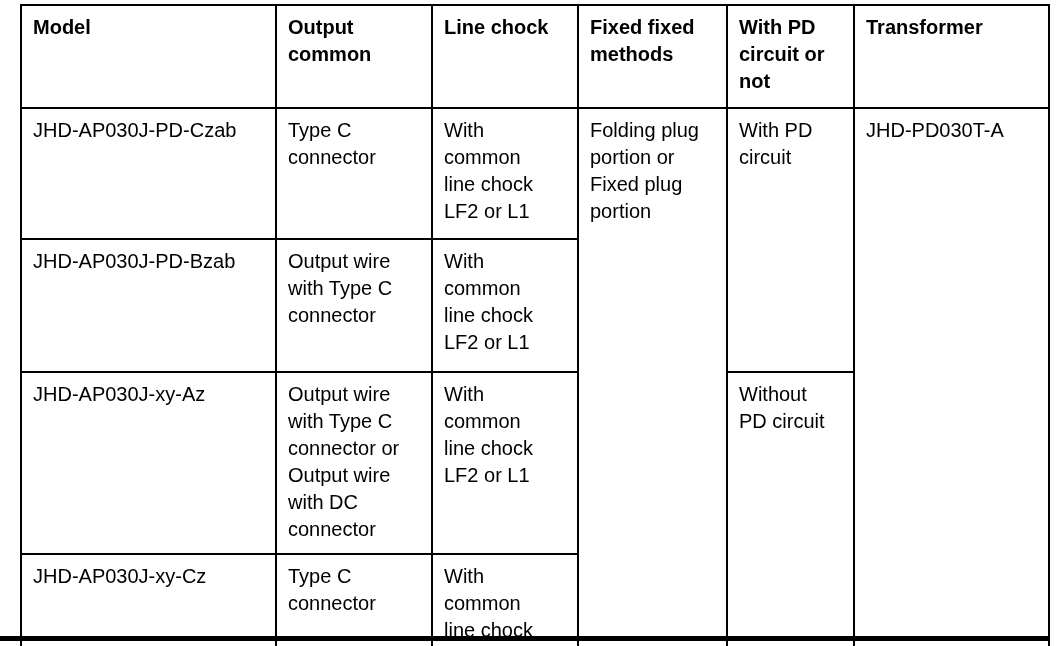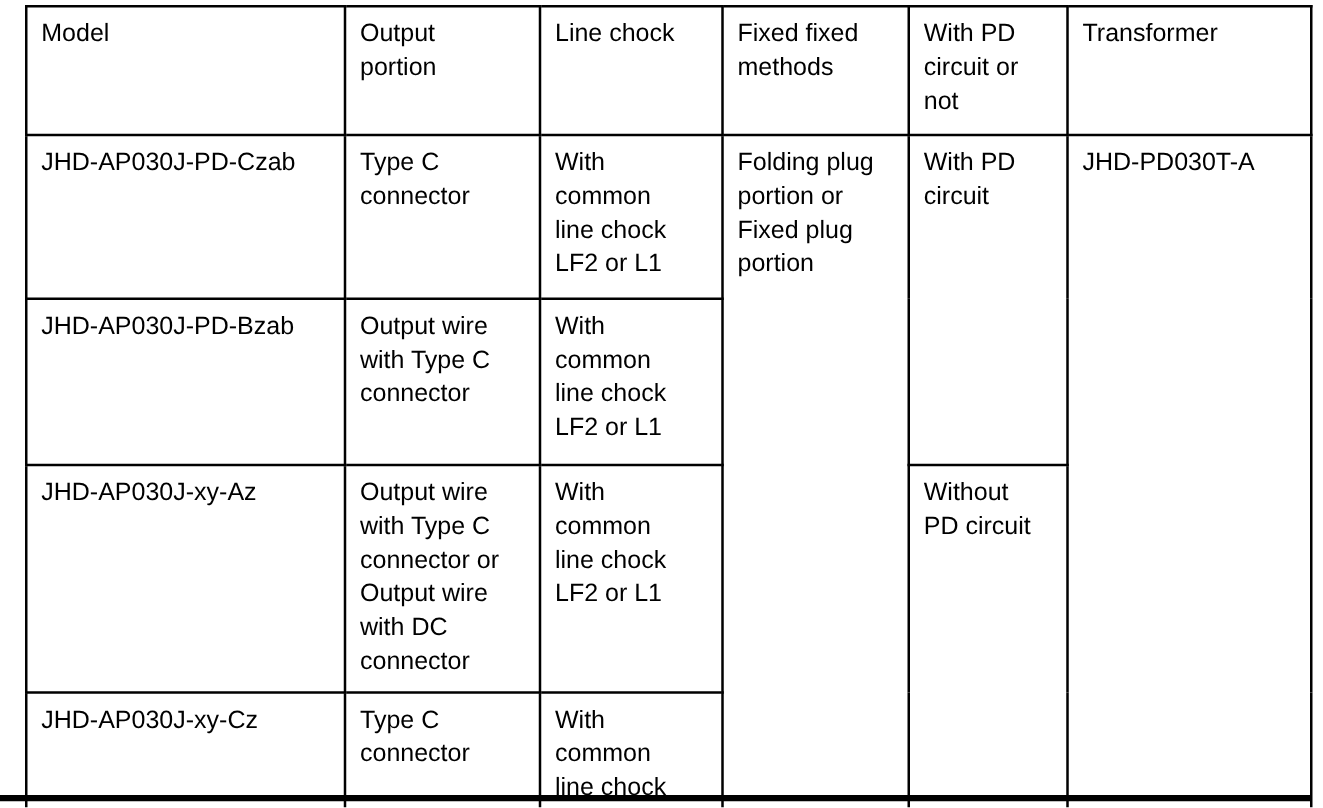--- a/index.html
+++ b/index.html
@@ -27,21 +27,21 @@
   table.spec td {
     border: 2px solid #000000;
     vertical-align: top;
     padding: 8px 6px 0 11px;
     font-size: 20px;
     line-height: 27px;
     white-space: pre-line;
     overflow: hidden;
     word-wrap: break-word;
   }
-  tr.row-header  td { height: 93px; }
+  tr.row-header  td { height: 93px; font-weight: bold; }
   tr.row-1 td { height: 121px; }
   tr.row-2 td { height: 123px; }
   tr.row-3 td { height: 172px; }
   tr.row-4 td { height: 121px; }
   .bottom-rule {
     position: absolute;
     left: 0;
     top: 636px;
     width: 1048px;
     height: 5px;
@@ -60,21 +60,21 @@
       <col style="width:146px">
       <col style="width:149px">
       <col style="width:127px">
       <col style="width:195px">
     </colgroup>
 
     <tbody>
         <tr class="row-header">
       <td>Model</td>
       <td>Output
-portion</td>
+common</td>
       <td>Line chock</td>
       <td>Fixed fixed
 methods</td>
       <td>With PD
 circuit or
 not</td>
       <td>Transformer</td>
     </tr>
 
     <tr class="row-1">

